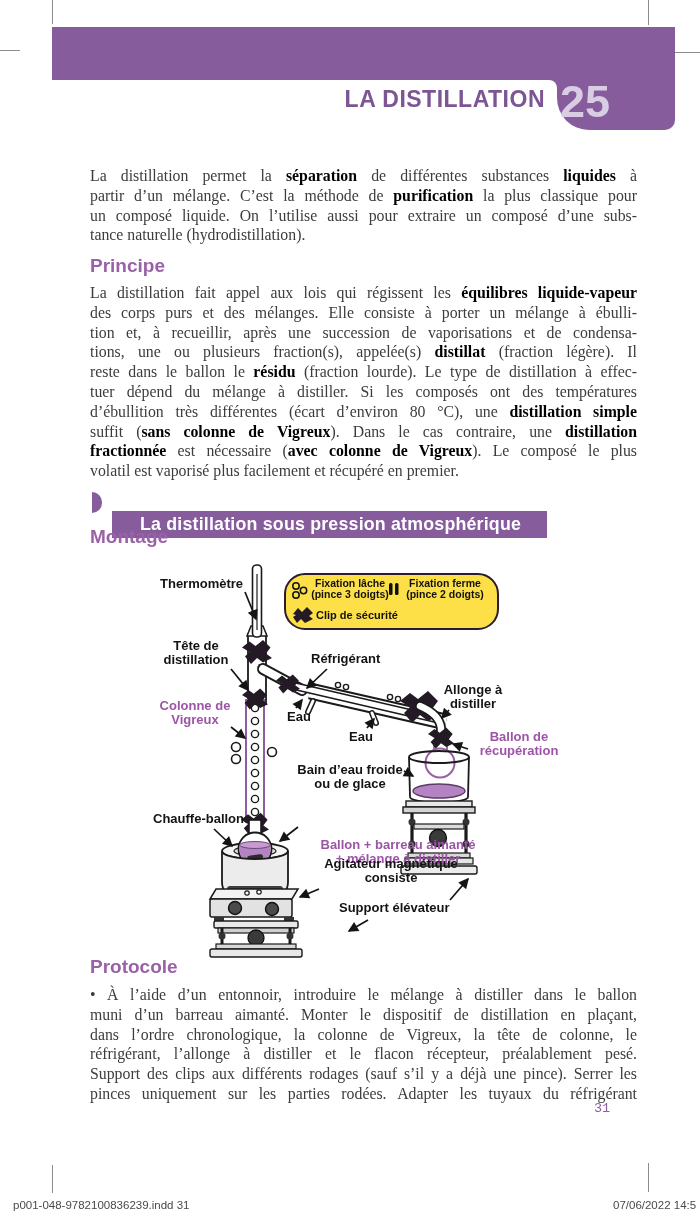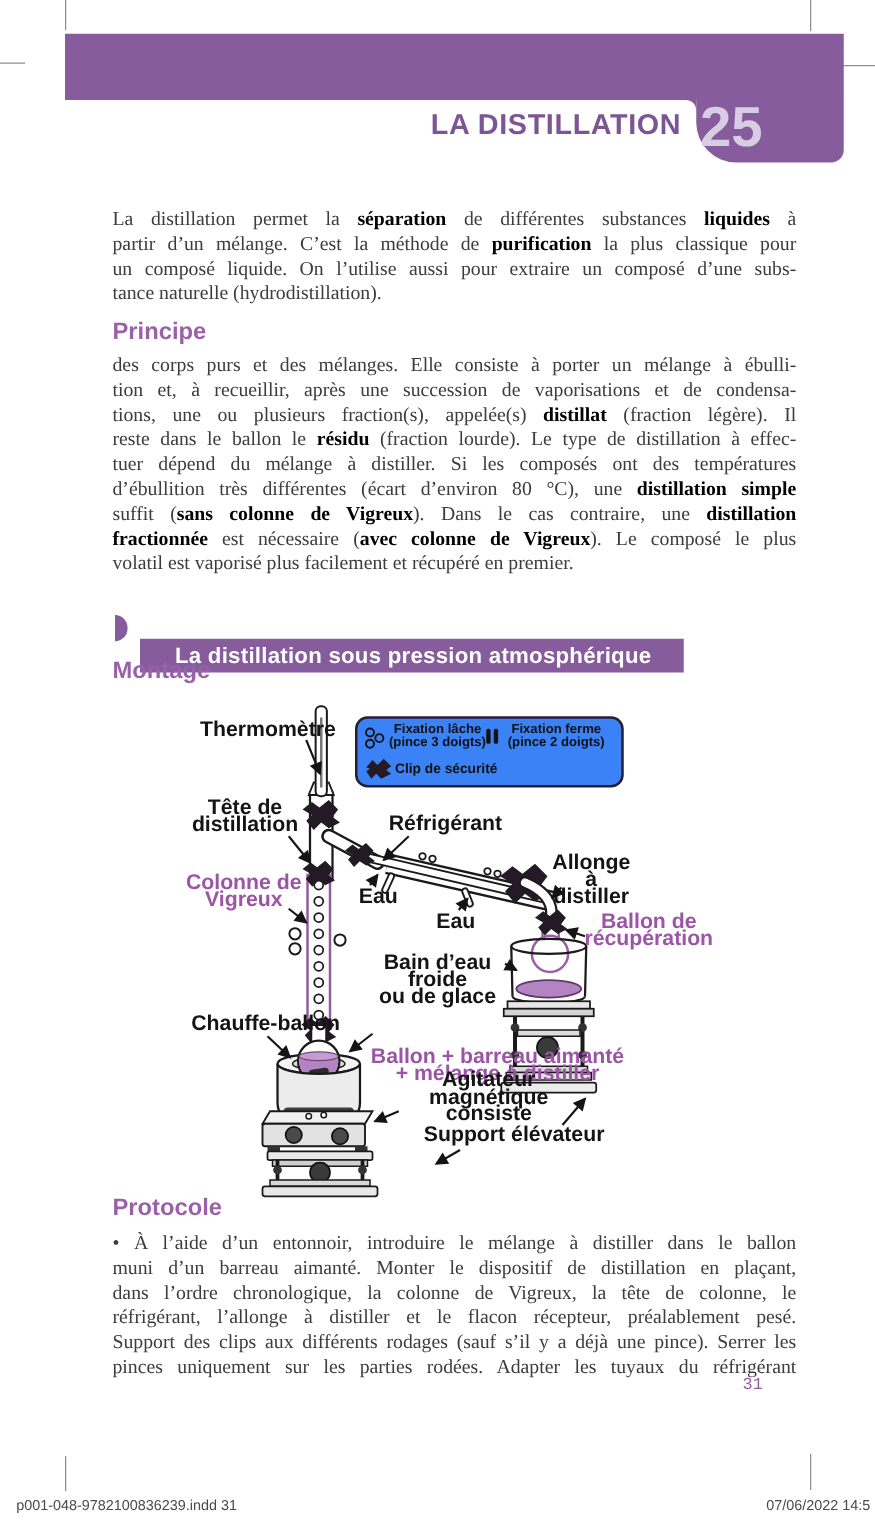--- a/index.html
+++ b/index.html
@@ -35,27 +35,27 @@
   
   .banner-bullet{position:absolute;left:92px;top:492px;width:10px;height:21px;
        background:#875C9D;border-radius:0 10px 10px 0;}
   .banner{position:absolute;left:112px;top:511px;width:435px;height:27px;background:#875C9D;
        color:#fff;font-family:"Liberation Sans",sans-serif;font-weight:bold;font-size:17.8px;
        line-height:27px;padding-left:28px;box-sizing:border-box;letter-spacing:.2px;}
 
   
   .diagram-svg{position:absolute;left:0;top:0;width:700px;height:1222px;pointer-events:none;}
   .dlabel{position:absolute;font-family:"Liberation Sans",sans-serif;font-weight:bold;
-          font-size:17px;line-height:13.5px;color:#141414;white-space:pre-line;}
+          font-size:13px;line-height:13.5px;color:#141414;white-space:pre-line;}
   .dpurple{color:#9C55A6;}
   .ctr{text-align:center;}
 
   
   .legend{position:absolute;left:284px;top:573px;width:215px;height:57px;
-          border:2.5px solid #2B1D30;border-radius:10px;box-sizing:border-box;background:#3b82f6;}
+          border:2.5px solid #2B1D30;border-radius:21px;box-sizing:border-box;background:#fde047;}
   .legtext{position:absolute;font-family:"Liberation Sans",sans-serif;font-weight:bold;
            font-size:10.5px;line-height:10.5px;color:#111;white-space:pre-line;}
 
   
   .pagenum{position:absolute;left:594px;top:1101px;font-family:Liberation Mono, monospace;
            font-size:13.5px;color:#8F5EA6;}
   .imprint{position:absolute;top:1199px;font-family:"Liberation Sans",sans-serif;
            font-size:11.5px;color:#4A4A4A;white-space:nowrap;}
 </style>
 </head>
@@ -79,20 +79,21 @@
 
   <div class="para" style="left:90px;top:166px;">
       <div class="tline"><span>La distillation permet la </span><span class="pw">séparation</span><span> de différentes substances </span><span class="pw">liquides</span><span> à</span></div>
       <div class="tline"><span>partir d’un mélange. C’est la méthode de </span><span class="pw">purification</span><span> la plus classique pour</span></div>
       <div class="tline"><span>un composé liquide. On l’utilise aussi pour extraire un composé d’une subs-</span></div>
       <div class="tline tlast"><span>tance naturelle (hydrodistillation).</span></div>
     </div>
 
   <div class="h-sans" style="left:90px;top:255px;">Principe</div>
   <div class="para" style="left:90px;top:283px;">
+      <div class="tline"><span>La distillation fait appel aux lois qui régissent les </span><span class="pw">équilibres liquide-vapeur</span></div>
       <div class="tline"><span>des corps purs et des mélanges. Elle consiste à porter un mélange à ébulli-</span></div>
       <div class="tline"><span>tion et, à recueillir, après une succession de vaporisations et de condensa-</span></div>
       <div class="tline"><span>tions, une ou plusieurs fraction(s), appelée(s) </span><span class="pw">distillat</span><span> (fraction légère). Il</span></div>
       <div class="tline"><span>reste dans le ballon le </span><span class="pw">résidu</span><span> (fraction lourde). Le type de distillation à effec-</span></div>
       <div class="tline"><span>tuer dépend du mélange à distiller. Si les composés ont des températures</span></div>
       <div class="tline"><span>d’ébullition très différentes (écart d’environ 80 °C), une </span><span class="pw">distillation simple</span></div>
       <div class="tline"><span>suffit (</span><span class="pw">sans colonne de Vigreux</span><span>). Dans le cas contraire, une </span><span class="pw">distillation</span></div>
       <div class="tline"><span class="pw">fractionnée</span><span> est nécessaire (</span><span class="pw">avec colonne de Vigreux</span><span>). Le composé le plus</span></div>
       <div class="tline tlast"><span>volatil est vaporisé plus facilement et récupéré en premier.</span></div>
     </div>

